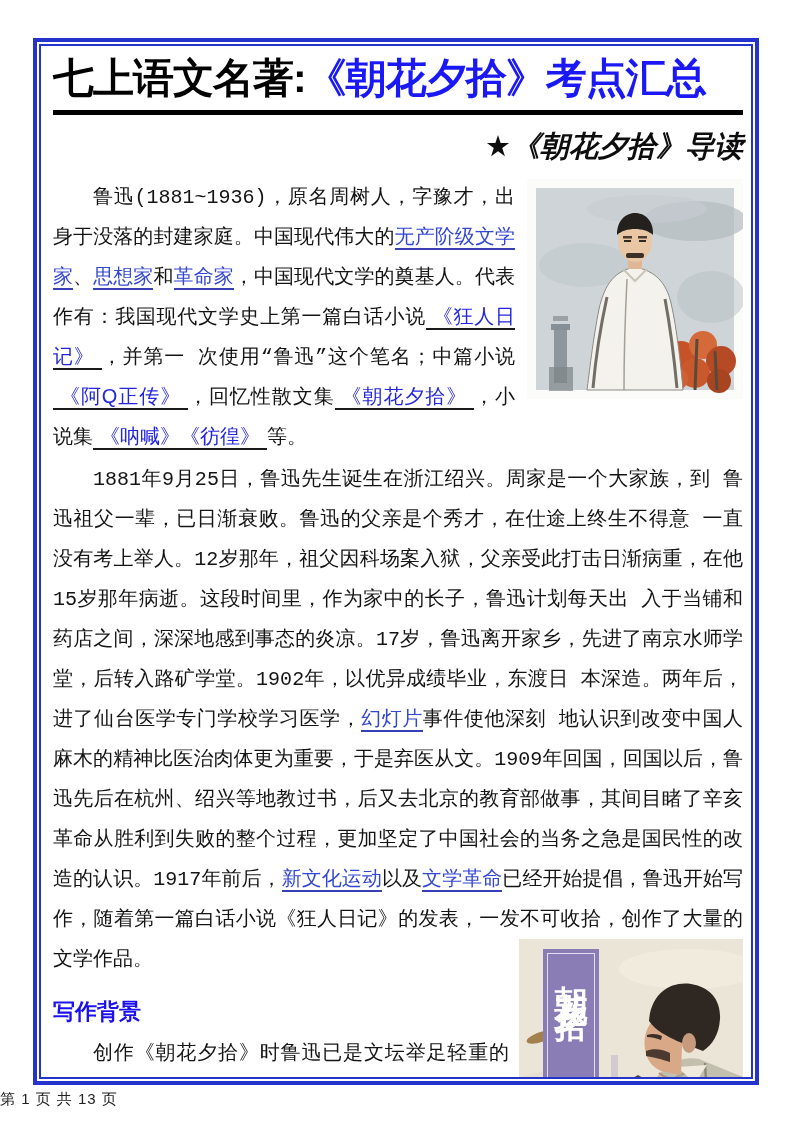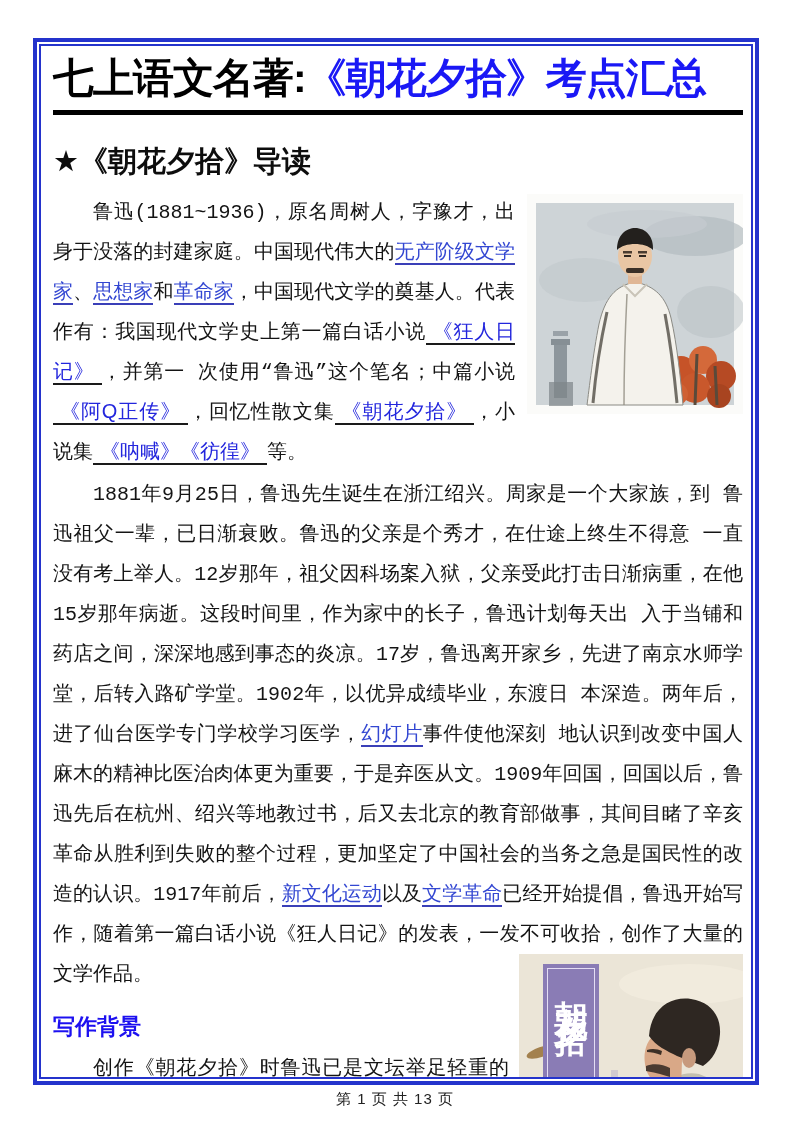--- a/index.html
+++ b/index.html
@@ -17,22 +17,23 @@
     padding:6px 8px 0 12px;overflow:hidden;box-sizing:border-box;
   }
   .title{
     margin:2px 0 0 0;font-size:41px;font-weight:900;line-height:1.2;
     border-bottom:5px solid #000;padding-bottom:7px;white-space:nowrap;
     letter-spacing:-1px;
   }
   .t-black{color:#000;}
   .t-blue{color:#1a18f5;}
   .subtitle{
-    text-align:left;font-size:29px;font-weight:900;color:#0d0d0d;
-    margin:27px 0 10px 0;
+    text-align:right;font-size:29px;font-weight:900;color:#0d0d0d;
+    margin:12px 0 10px 0;
+    font-style:italic;
   }
   .sec-heading{
     color:#1c10f0;font-size:22px;font-weight:bold;margin:10px 0 6px 0;
   }
   .bg-heading{margin-top:18px;}
   .para{
     font-size:20px;line-height:39px;margin:0 0 2px 0;color:#141414;
     text-indent:2em;text-align:justify;word-break:break-all;
   }
   .para .plain{color:#141414;font-family:Liberation Mono, monospace;}
@@ -56,21 +57,21 @@
   }
   .banner::after{
     content:"";position:absolute;inset:4px;border:1px solid #e4ddf4;pointer-events:none;
   }
   .banner-text{
     writing-mode:vertical-rl;text-orientation:upright;
     color:#fff;font-size:33px;font-weight:bold;letter-spacing:8px;
     margin-top:10px;line-height:56px;
   }
   .footer{
-    position:absolute;left:0;right:3px;top:1090px;text-align:center;
+    position:absolute;left:0;right:3px;top:1090px;text-align:left;
     font-size:15px;color:#222;letter-spacing:1px;
   }
 </style>
 </head>
 <body>
 
 <div class="canvas">
   <div class="sheet">
     <div class="sheet-inner">
 

